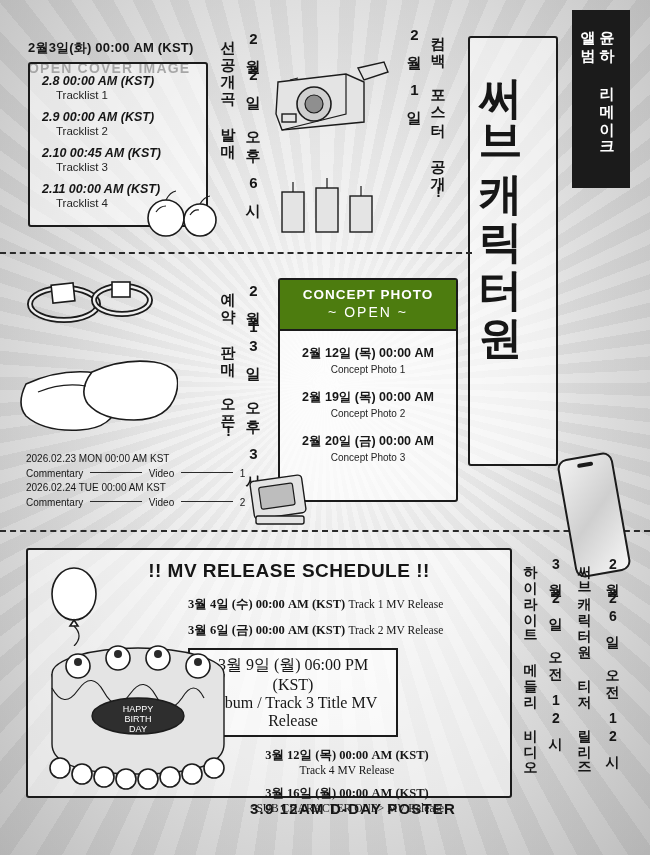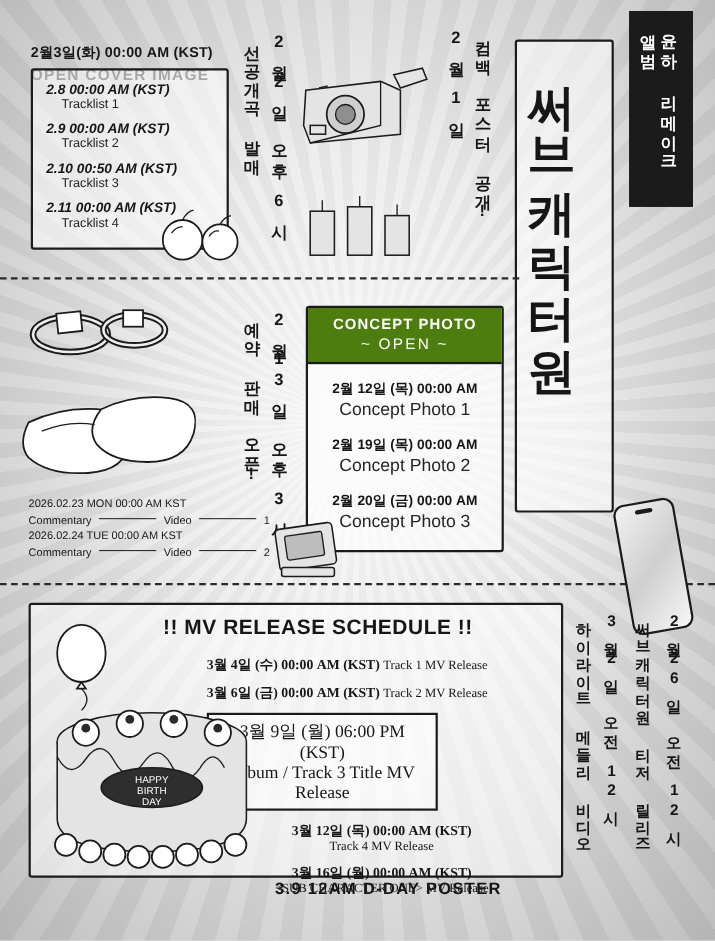--- a/index.html
+++ b/index.html
@@ -98,21 +98,21 @@
     padding:0;
   }
   #conceptHeadWrap{
     background:#4d7c0f; color:#fff; text-align:center;
     padding:7px 0 9px; border-bottom:2px solid #1b1b1b;
   }
   #conceptTitle{ font-size:13.5px; letter-spacing:1px; font-weight:700;}
   #conceptSub{ font-size:14px; letter-spacing:2px; margin-top:2px;}
   .cp-item{ text-align:center; margin-top:14px; }
   .cp-date{ font-size:12.5px; font-weight:700;}
-  .cp-name{ font-size:16px; margin-top:2px; color:#242424;}
+  .cp-name{ font-size:10px; margin-top:2px; color:#242424;}
 
   #commentary{
     position:absolute; left:26px; top:452px; width:205px; font-size:10px; line-height:1.45;
   }
   .cm-row{ white-space:nowrap; }
   .cm-line{ display:inline-block; width:52px; border-bottom:1px solid #2b2b2b; transform:translateY(-4px); margin:0 4px;}
 
   
   #phone{
     position:absolute; left:566px; top:455px; width:56px; height:120px;
@@ -177,21 +177,21 @@
   <div id="tracklistBox" class="box">
     <div class="tl-item">
       <div class="tl-date">2.8  00:00 AM (KST)</div>
       <div class="tl-name">Tracklist 1</div>
     </div>
     <div class="tl-item">
       <div class="tl-date">2.9  00:00 AM (KST)</div>
       <div class="tl-name">Tracklist 2</div>
     </div>
     <div class="tl-item">
-      <div class="tl-date">2.10 00:50 AM (KST)</div>
+      <div class="tl-date">2.10 00:45 AM (KST)</div>
       <div class="tl-name">Tracklist 3</div>
     </div>
     <div class="tl-item">
       <div class="tl-date">2.11 00:00 AM (KST)</div>
       <div class="tl-name">Tracklist 4</div>
     </div>
   </div>
 
   <div id="vSeon" class="vtext">선공개곡 발매</div>
   <div id="vFeb2" class="vtext">2월2일 오후 6시</div>

